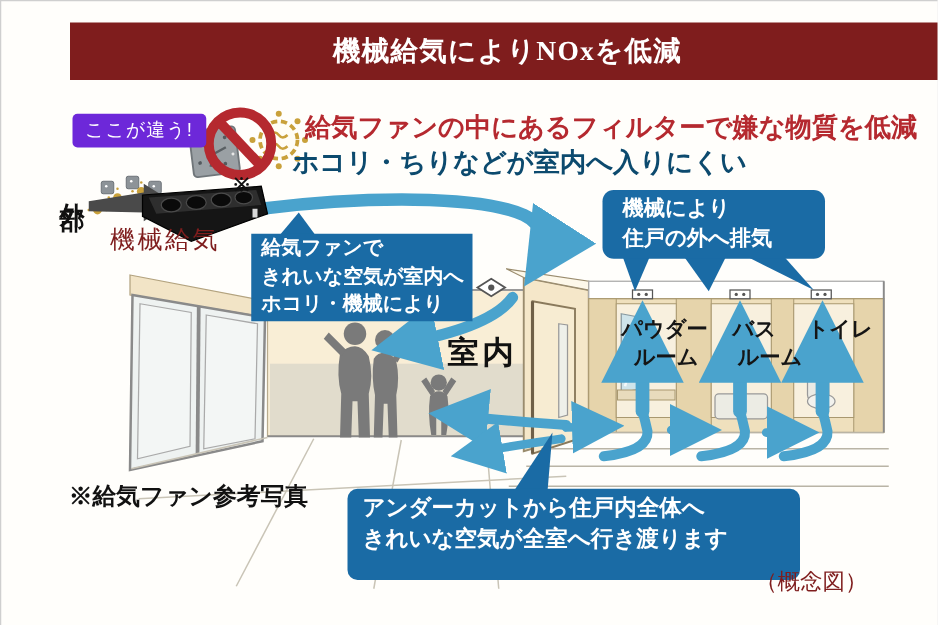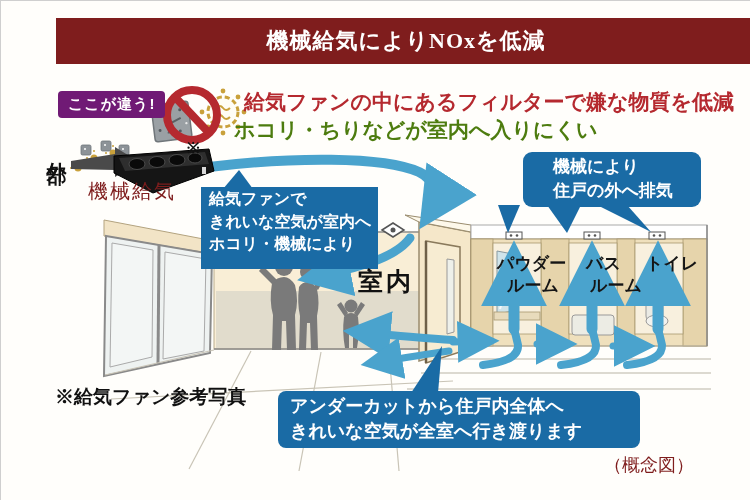--- a/index.html
+++ b/index.html
@@ -11,34 +11,34 @@
   .abs{position:absolute;}
   .serif{font-family:"Liberation Serif","DejaVu Serif",serif;}
   .sans{font-family:"Liberation Sans","DejaVu Sans",sans-serif;}
 
   #title-bar{
     left:55px;top:17px;width:700px;height:46px;background:#7f1d1d;
     color:#ffffff;font-size:22px;font-weight:bold;text-align:center;
     line-height:46px;letter-spacing:1px;z-index:5;
   }
   #badge{
-    left:57px;top:90px;background:#701a75;color:#fff;font-size:15px;
-    font-weight:bold;padding:4px 10px;border-radius:4px;z-index:5;letter-spacing:1px;
+    left:57px;top:90px;background:#6d28d9;color:#fff;font-size:15px;
+    font-weight:normal;padding:4px 10px;border-radius:4px;z-index:5;letter-spacing:1px;
   }
   #headline-red{left:233px;top:87px;color:#b5292f;font-size:21px;font-weight:bold;z-index:5;white-space:nowrap;margin-left:10px;}
-  #headline-black{left:233px;top:115px;color:#4d7c0f;font-size:21px;font-weight:bold;z-index:5;white-space:nowrap;}
+  #headline-black{left:233px;top:115px;color:#0c4a6e;font-size:21px;font-weight:bold;z-index:5;white-space:nowrap;}
   #exterior-label{left:43px;top:145px;color:#111;font-size:20px;font-weight:bold;z-index:5;
     writing-mode:vertical-rl;text-orientation:upright;letter-spacing:2px;}
   #supply-label{left:87px;top:177px;color:#7f1d1d;font-size:20px;font-weight:normal;z-index:5;letter-spacing:2px;}
   #fan-ref-mark{left:186px;top:136px;color:#111;font-size:15px;font-weight:bold;z-index:5;}
 
   .bubble{background:#1a6ba5;color:#ffffff;font-weight:bold;z-index:5;}
-  #bubble-supply{left:200px;top:186px;width:177px;height:82px;font-size:16px;line-height:1.42;padding:1px 8px;box-sizing:border-box;}
-  #bubble-exhaust{left:481px;top:151px;width:178px;height:55px;font-size:17px;line-height:1.4;padding:3px 30px;border-radius:9px;box-sizing:border-box;margin-left:41px;}
-  #bubble-undercut{left:277px;top:390px;width:362px;height:57px;font-size:18px;line-height:1.4;padding:3px 12px;border-radius:8px;box-sizing:border-box;}
+  #bubble-supply{left:200px;top:186px;width:177px;height:70px;font-size:16px;line-height:1.42;padding:1px 8px;box-sizing:border-box;}
+  #bubble-exhaust{left:481px;top:151px;width:178px;height:55px;font-size:17px;line-height:1.4;padding:3px 16px;border-radius:9px;box-sizing:border-box;}
+  #bubble-undercut{left:277px;top:390px;width:362px;height:73px;font-size:18px;line-height:1.4;padding:3px 12px;border-radius:8px;box-sizing:border-box;}
   .bubble div{white-space:nowrap;}
 
   #interior-label{left:357px;top:264px;color:#111;font-size:25px;font-weight:bold;z-index:5;letter-spacing:3px;}
   .room-label{color:#151515;font-size:17px;font-weight:bold;z-index:5;line-height:1.3;}
   #label-powder{left:496px;top:252px;}
   #label-powder .l2{margin-left:10px;}
   #label-bath{left:585px;top:252px;}
   #label-bath .l2{margin-left:4px;}
   #label-toilet{left:645px;top:252px;}
 

